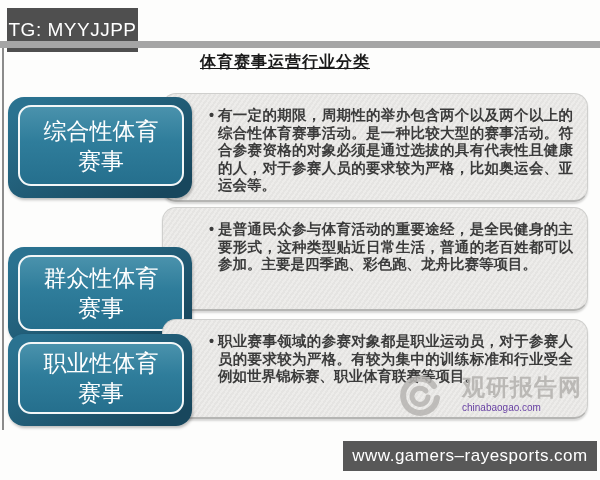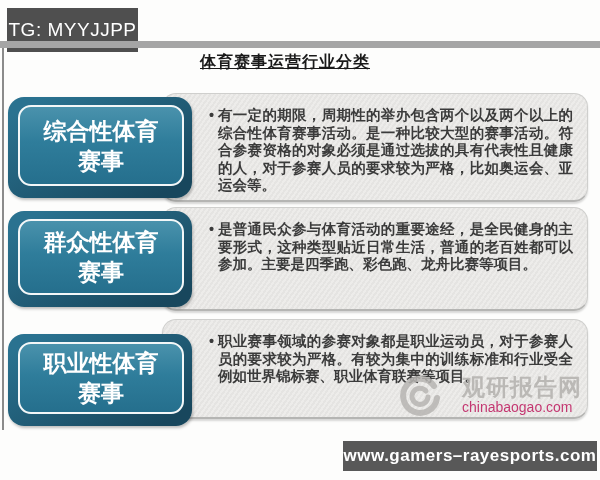--- a/index.html
+++ b/index.html
@@ -31,37 +31,37 @@
     border:1px solid #cfcfcd;border-bottom:2px solid #b5b5b3;border-radius:14px;
     box-shadow:0 2px 2px rgba(0,0,0,.15);}
   .panel-text{display:flex;padding:13px 14px 6px 46px;color:#3b3b3b;
     font-size:14.5px;line-height:17.5px;font-weight:700;text-align:justify;}
   .bullet{flex:0 0 9px;}
   .desc{flex:1;}
 
   .label-outer{position:absolute;left:8px;top:5px;width:184px;
     background:linear-gradient(150deg,#2a7290 10%,#18475d 90%);border-radius:16px;
     box-shadow:1px 2px 3px rgba(0,0,0,.25);}
-  .row1 .label-outer{height:101px;} .row2 .label-outer{height:96px;} .row3 .label-outer{height:92px;margin-top:11px;}
+  .row1 .label-outer{height:101px;} .row2 .label-outer{height:96px;margin-top:36px;} .row3 .label-outer{height:92px;margin-top:11px;}
   .label-inner{position:absolute;left:10px;top:8px;right:8px;bottom:12px;
     background:linear-gradient(180deg,#4a92ac 0%,#2f7d9b 45%,#256f8d 100%);
     border:2px solid #f3f7f8;border-radius:13px;
     display:flex;align-items:center;justify-content:center;text-align:center;
-    color:#ffffff;font-size:23px;line-height:30px;font-weight:700;padding:12px 16px;}
+    color:#ffffff;font-size:23px;line-height:30px;font-weight:400;padding:12px 16px;}
 
   
   .watermark{position:absolute;left:398px;top:374px;display:flex;align-items:flex-start;opacity:.85;}
   .wm-logo{width:46px;height:46px;}
   .wm-text{margin-left:18px;}
   .wm-name{font-size:23px;font-weight:700;color:#b3b1ae;letter-spacing:1px;line-height:26px;}
-  .wm-url{font-size:14px;color:#be185d;line-height:15px;}
+  .wm-url{font-size:10px;color:#4c1d95;line-height:15px;}
 
   
   .footer-bar{position:absolute;left:343px;top:441px;width:254px;height:30px;background:#585858;
-    color:#ffffff;font-size:17px;display:flex;align-items:center;justify-content:center;letter-spacing:.5px;font-weight:bold;}
+    color:#ffffff;font-size:17px;display:flex;align-items:center;justify-content:center;letter-spacing:.5px;}
 </style>
 </head>
 <body>
 
 <div class="canvas">
 
   <div class="tg-badge">
     <span>TG: MYYJJPP</span>
   </div>
 

